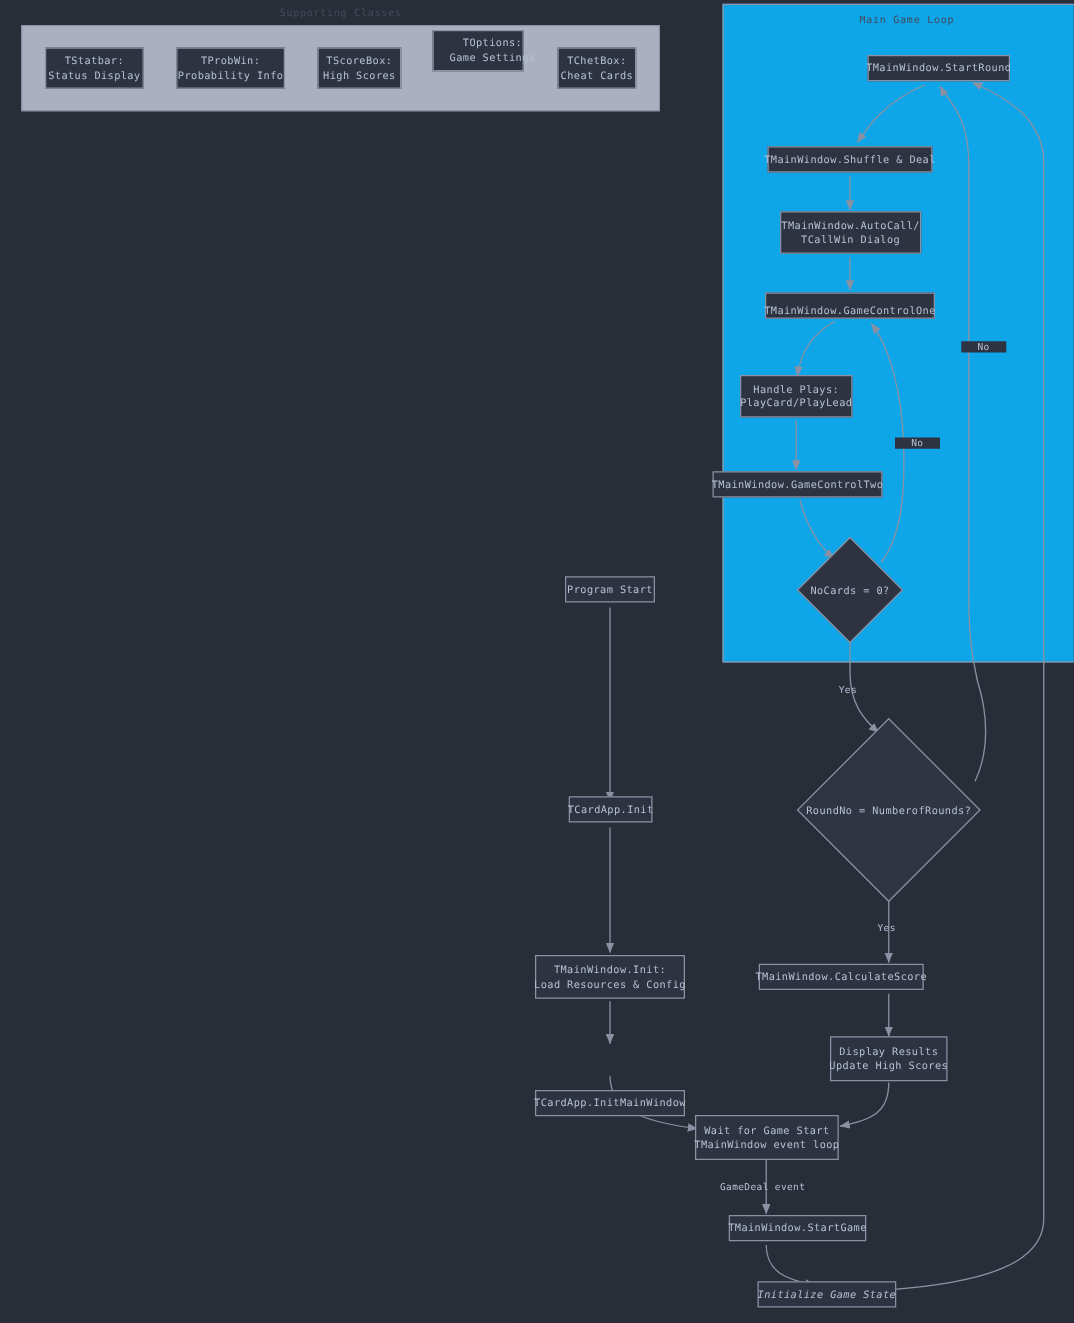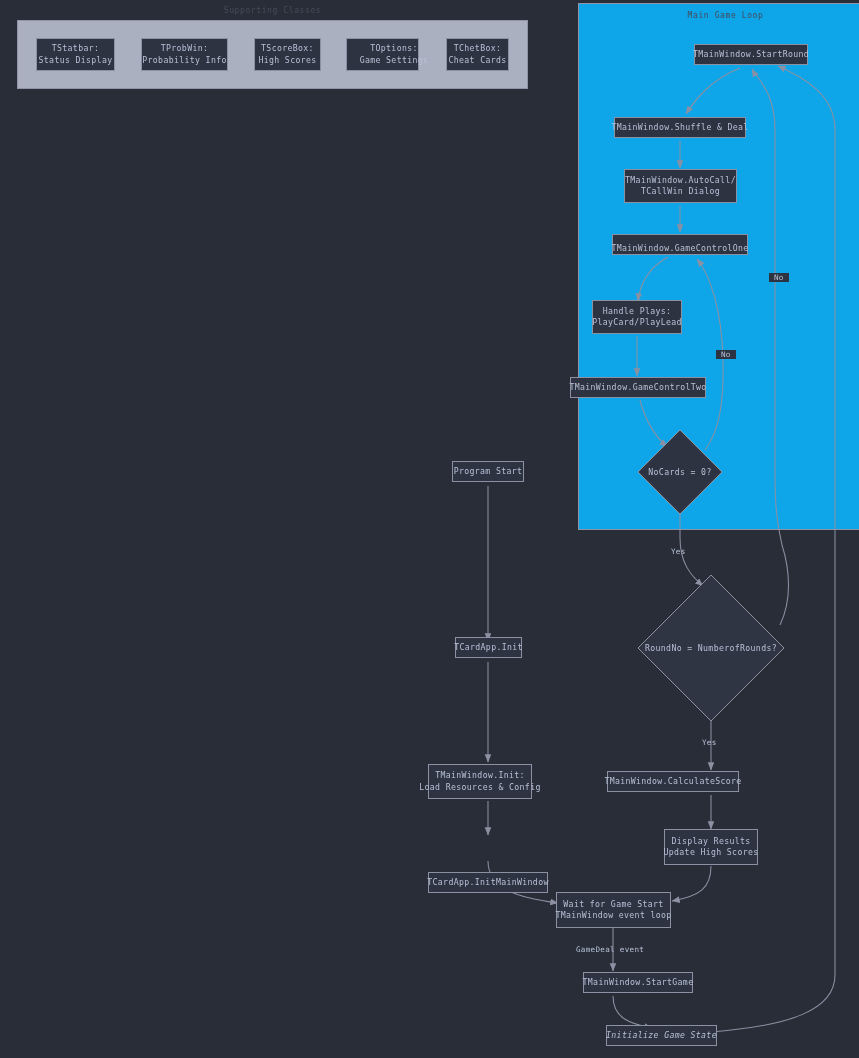--- a/index.html
+++ b/index.html
@@ -35,21 +35,21 @@
     position:absolute;left:0;top:0;width:100%;height:100%;
     display:flex;align-items:center;justify-content:center;
     color:#b7c0d6;font-size:8.2px;letter-spacing:.35px;white-space:pre;
   }
 
   
   .elabel{
     position:absolute;font-size:7.6px;color:#b7c0d6;letter-spacing:.3px;
     white-space:pre;
   }
-  .elabel.onlight{background:#2d3340;padding:0 5px;}
+  .elabel.onlight{background:#2d3340;padding:0 13px;}
 </style>
 </head>
 <body>
 
 <div id="stage">
 
   <div class="subgraph sg-support">
     <div class="sg-title">Supporting Classes</div>
   </div>
 
@@ -99,21 +99,21 @@
     <span>Status Display</span>
   </div>
   <div class="node" style="left:141px;top:38px;width:87px;height:33px;flex-direction:column;">
     <span>TProbWin:</span>
     <span>Probability Info</span>
   </div>
   <div class="node" style="left:254px;top:38px;width:67px;height:33px;flex-direction:column;">
     <span>TScoreBox:</span>
     <span>High Scores</span>
   </div>
-  <div class="node" style="left:346px;top:38px;width:73px;height:33px;flex-direction:column;padding-left:28px;">
+  <div class="node" style="left:346px;top:24px;width:73px;height:33px;flex-direction:column;padding-left:28px;">
     <span>TOptions:</span>
     <span>Game Settings</span>
   </div>
   <div class="node" style="left:446px;top:38px;width:63px;height:33px;flex-direction:column;">
     <span>TChetBox:</span>
     <span>Cheat Cards</span>
   </div>
 
   <div class="node" style="left:694px;top:44px;width:114px;height:21px;">
     <span>TMainWindow.StartRound</span>
@@ -156,21 +156,21 @@
   </div>
 
   <div class="node" style="left:452px;top:461px;width:72px;height:21px;">
     <span>Program Start</span>
   </div>
 
   <div class="node" style="left:455px;top:637px;width:67px;height:21px;">
     <span>TCardApp.Init</span>
   </div>
 
-  <div class="node" style="left:428px;top:764px;width:104px;height:35px;flex-direction:column;">
+  <div class="node" style="left:428px;top:764px;width:120px;height:35px;flex-direction:column;">
     <span>TMainWindow.Init:</span>
     <span>Load Resources &amp; Config</span>
   </div>
 
   <div class="node" style="left:428px;top:836px;width:120px;height:21px;margin-top:36px;">
     <span>TCardApp.InitMainWindow</span>
   </div>
 
   <div class="node" style="left:607px;top:771px;width:132px;height:21px;">
     <span>TMainWindow.CalculateScore</span>

